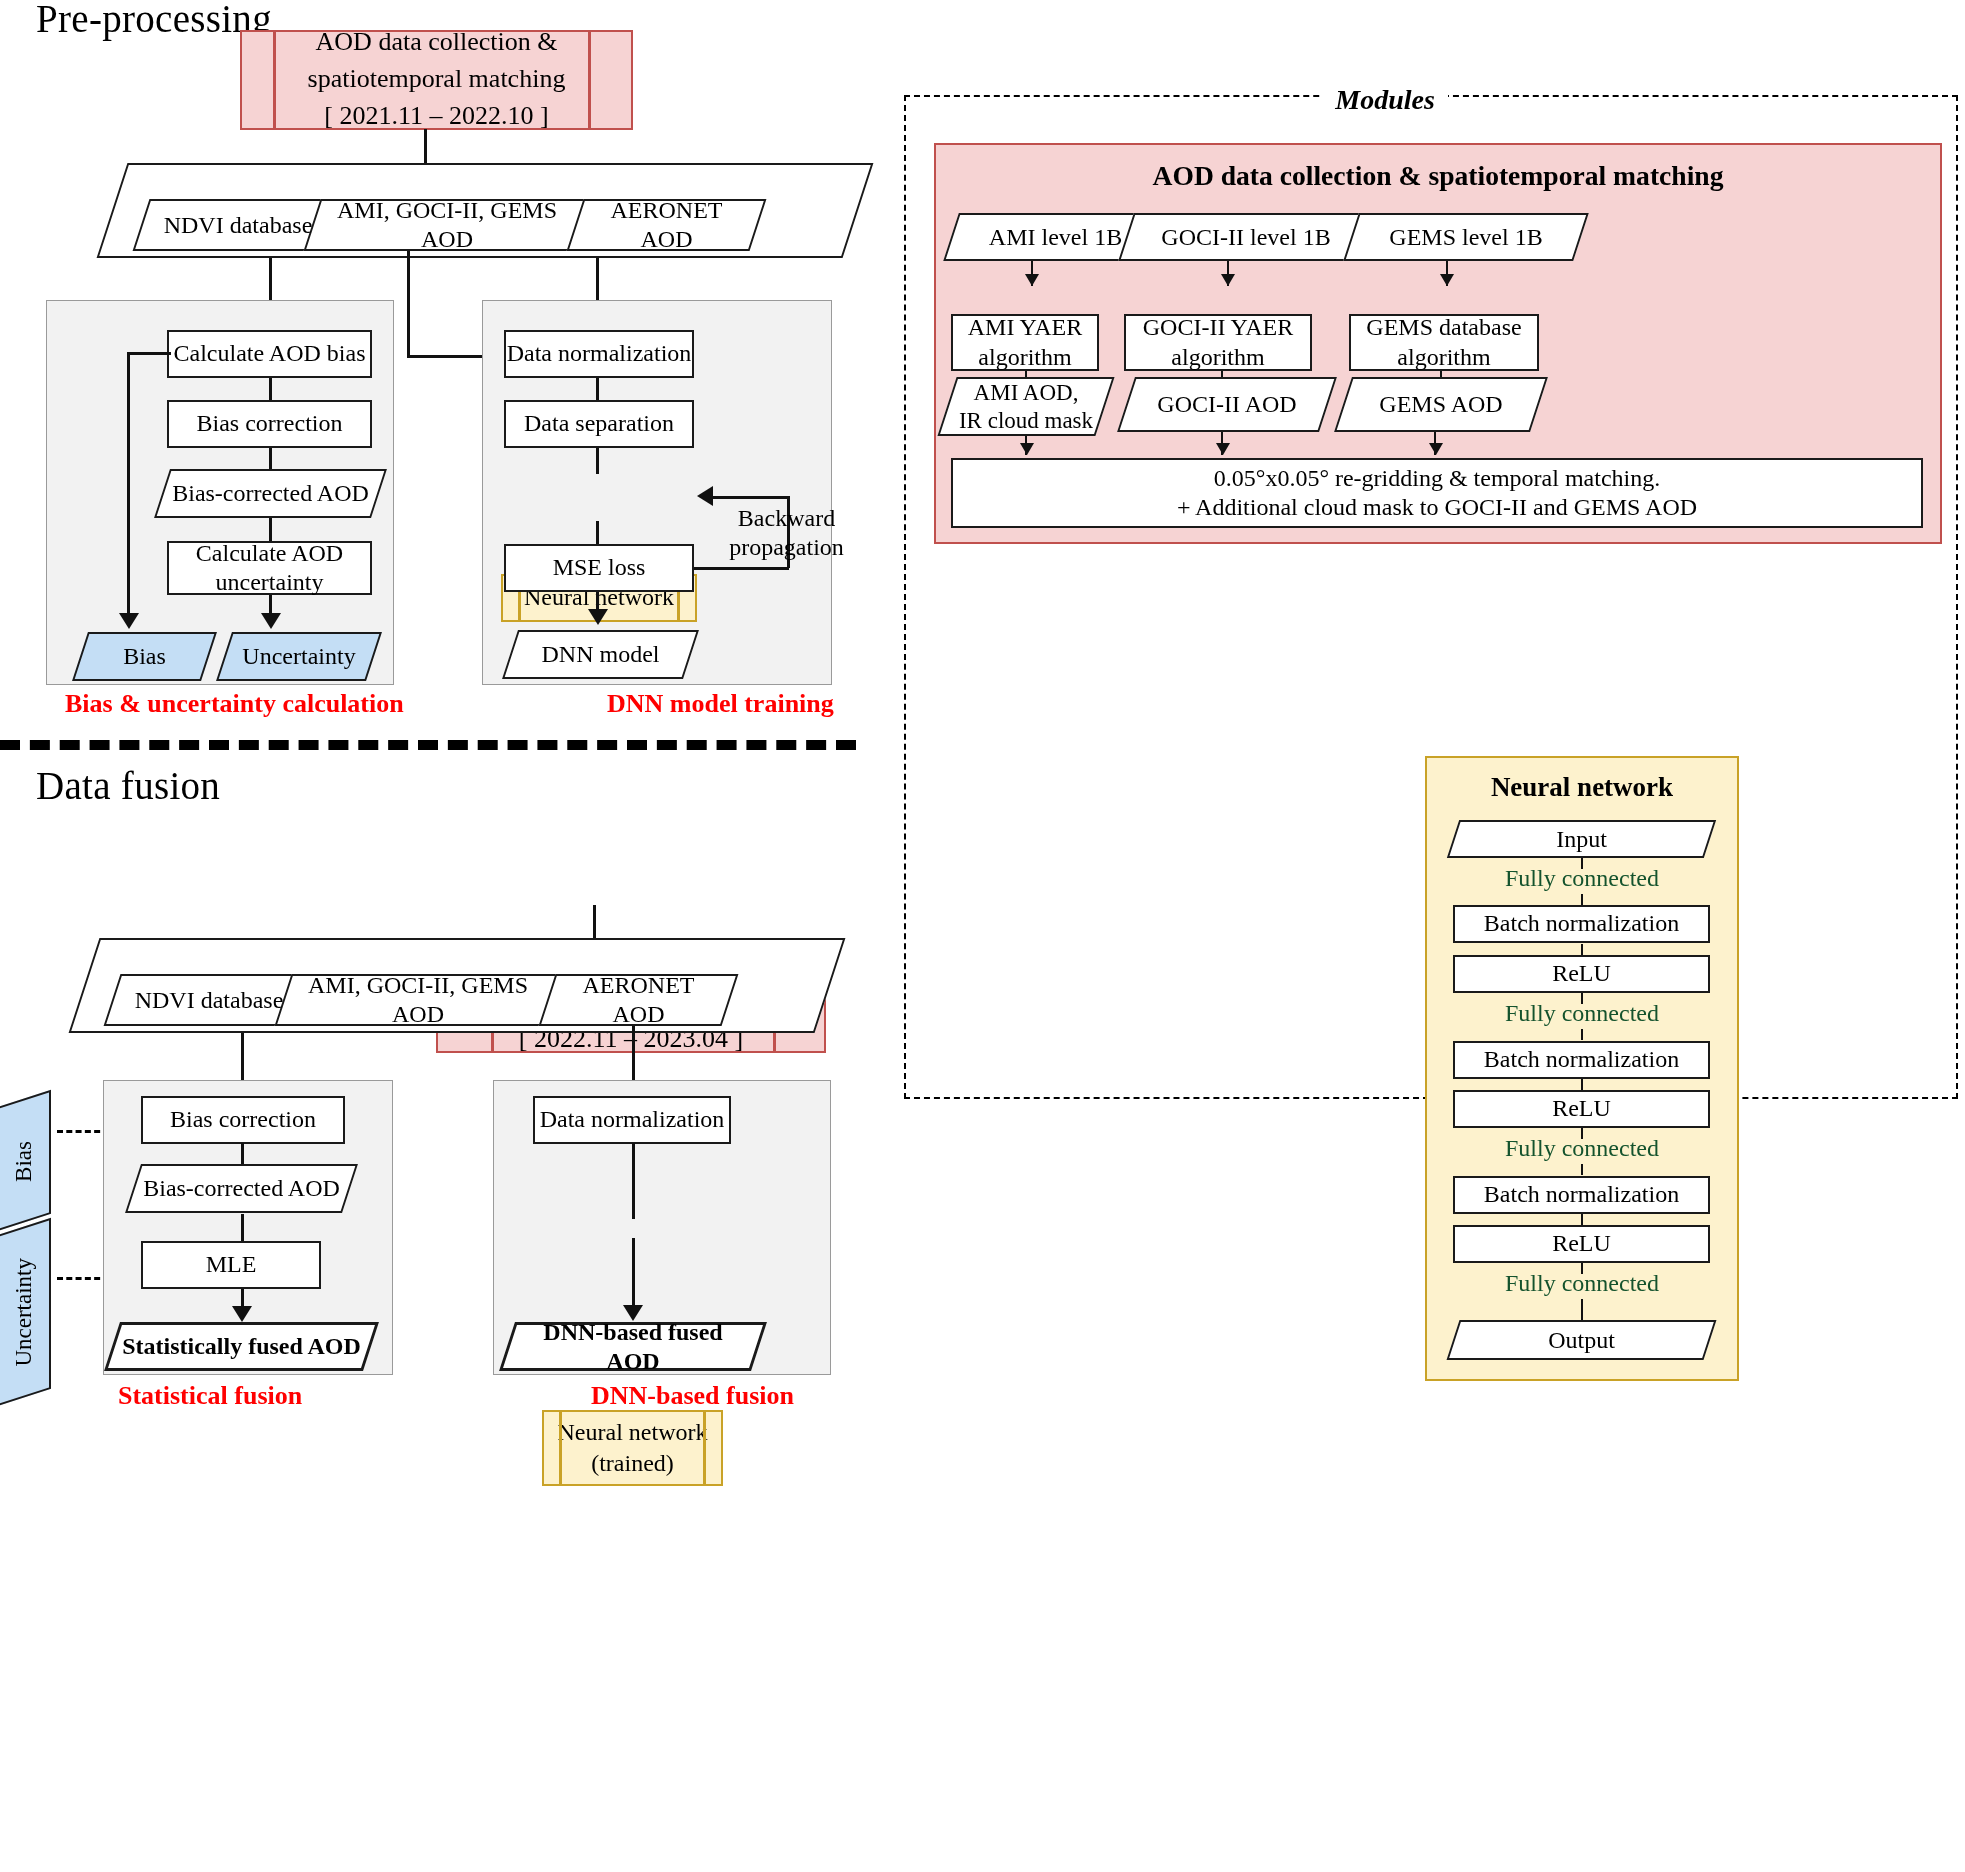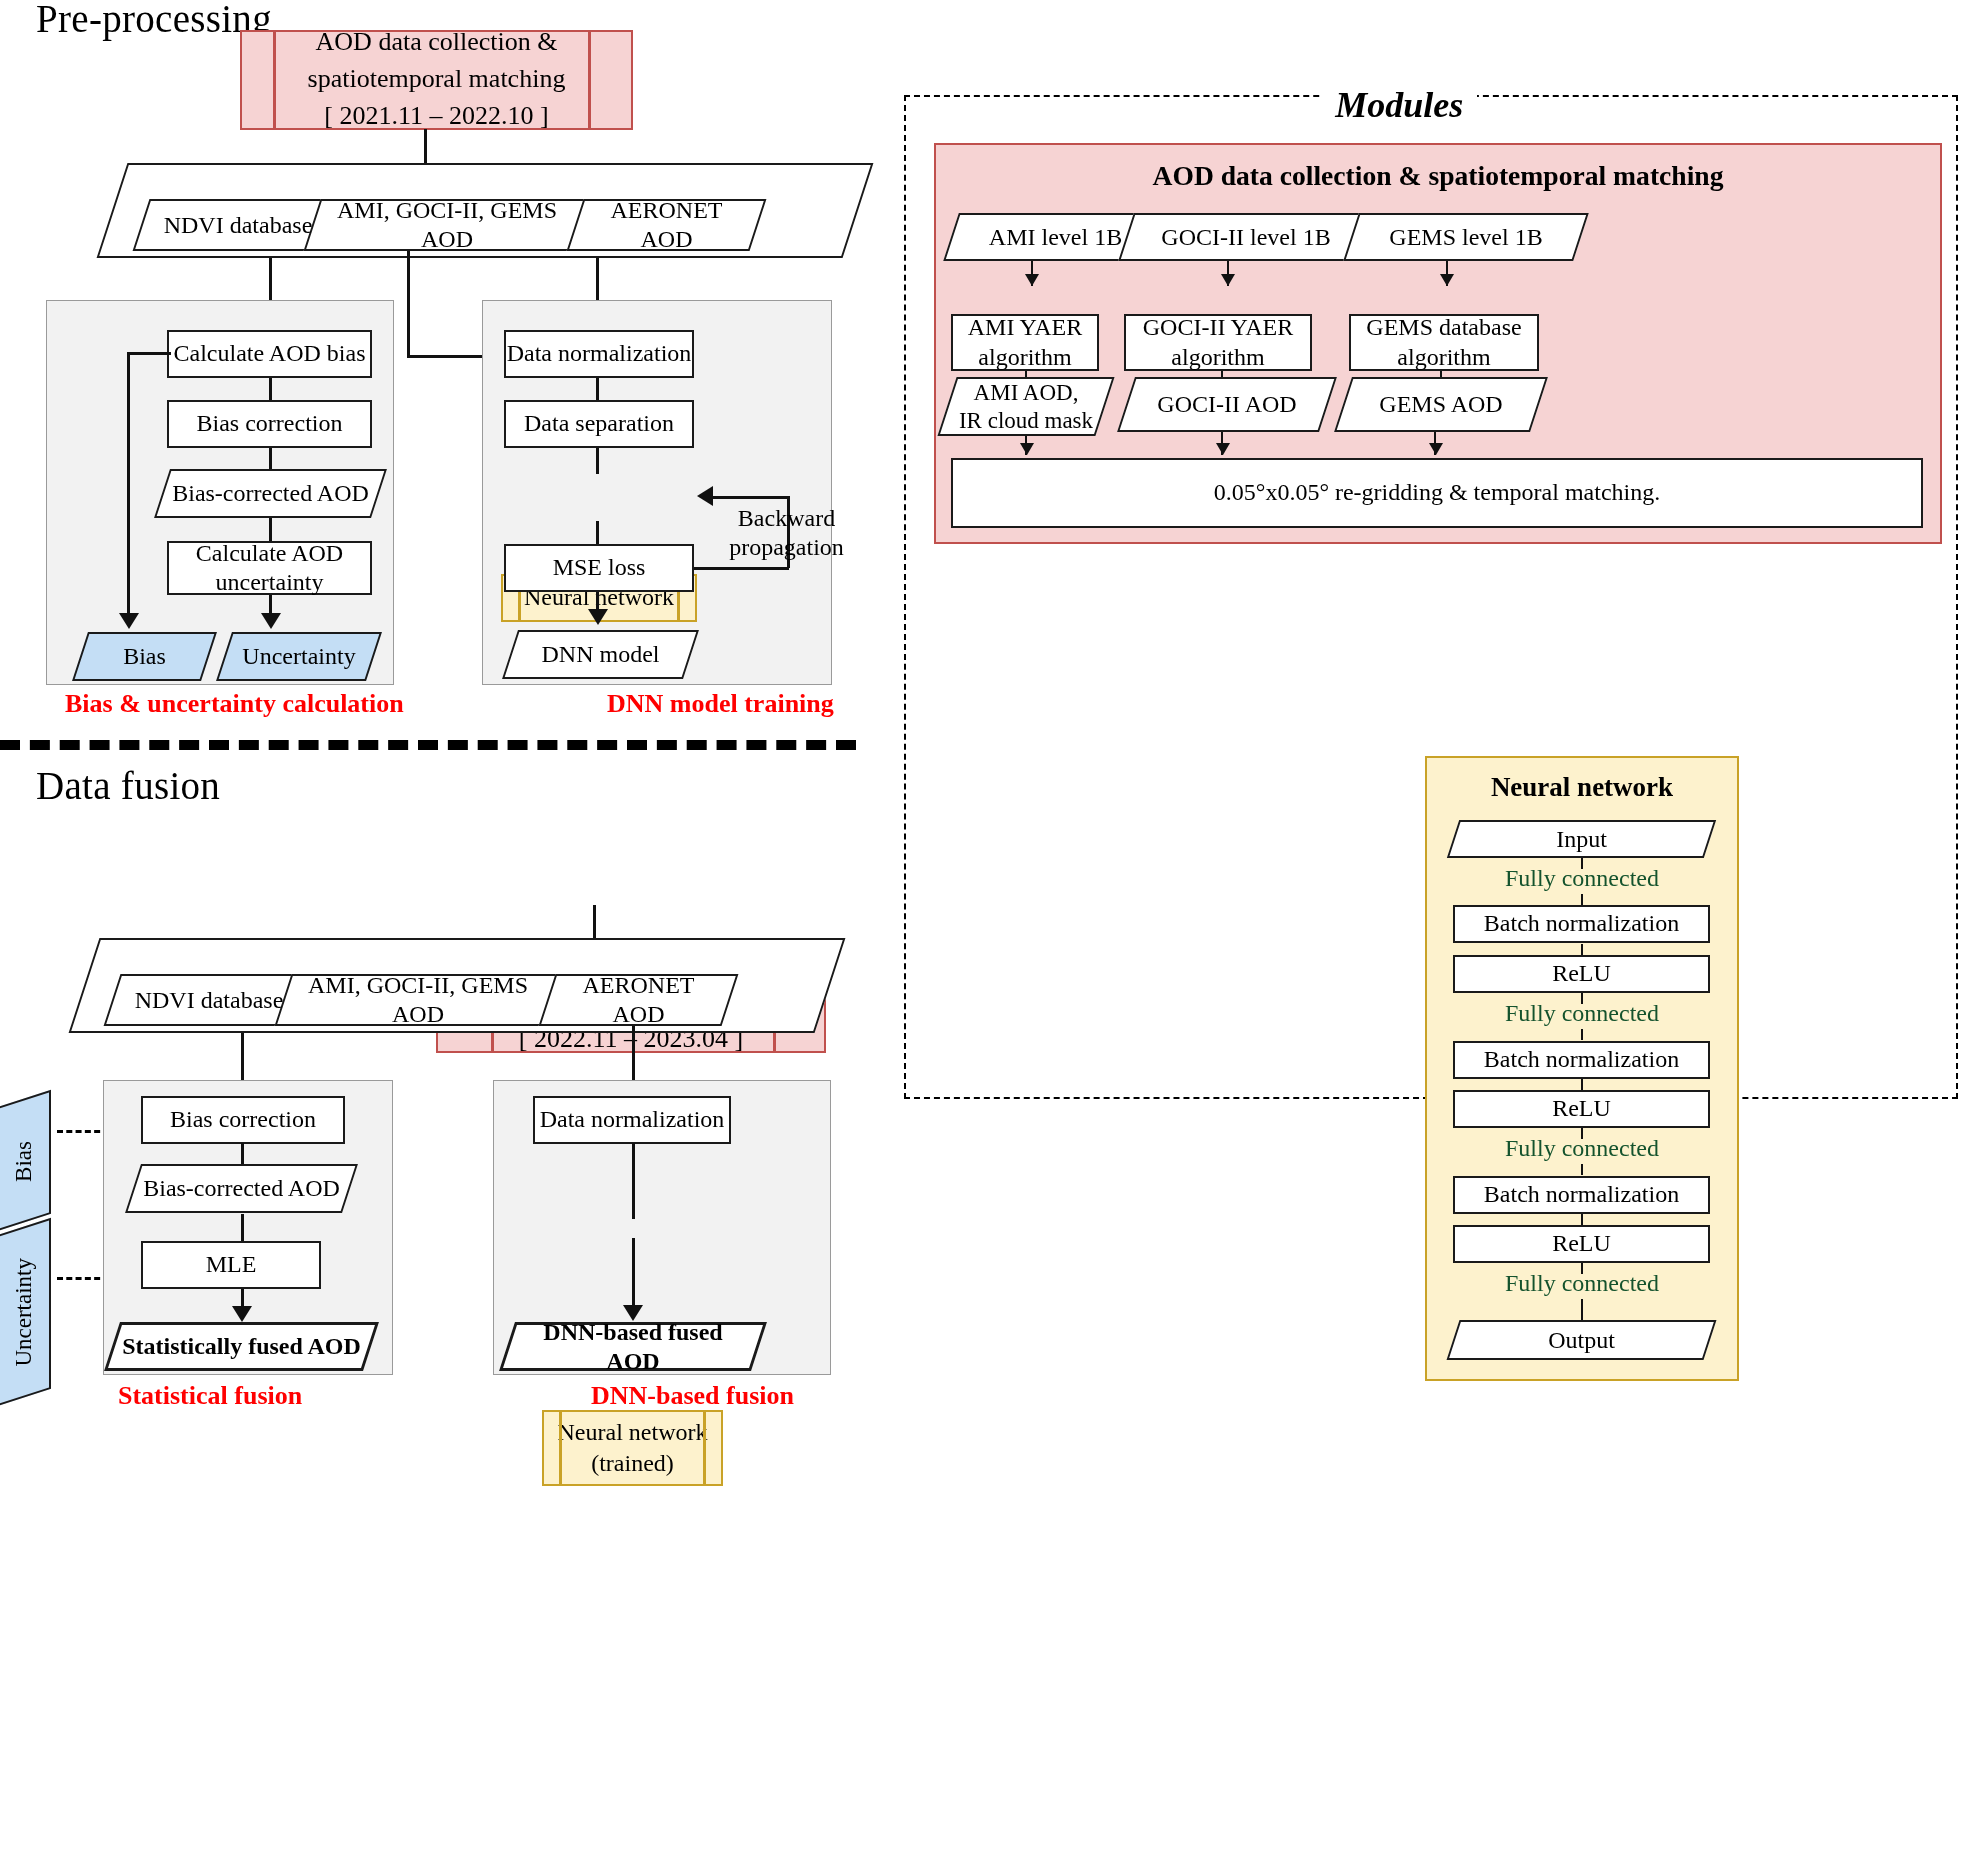--- a/index.html
+++ b/index.html
@@ -42,21 +42,21 @@
 
   
   .redcap{color:#ff0000;font-weight:bold;font-size:26px;white-space:nowrap;}
 
   
   .lbl{font-size:24px;line-height:1.2;text-align:center;}
   .lbl.blue{color:#14532d;}
 
   
   .dashframe{border:2.9px dashed #000;background:transparent;}
-  .modules-title{font-weight:bold;font-style:italic;font-size:36px;
+  .modules-title{font-weight:bold;font-style:italic;font-size:28px;
                  background:#fff;padding:0 13.3px;white-space:nowrap;}
 
   
   .mod-pink{background:#f6d3d3;border:2.9px solid #c0504d;}
   .mod-yellow{background:#fdf2cd;border:2.9px solid #c9a227;}
   .mod-head{font-weight:bold;font-size:27.6px;text-align:center;}
   .mod-head.small{font-size:27px;}
 
   
   .divider{border-top:10.5px dashed #000;}
@@ -363,20 +363,21 @@
 <div class="abs arrow-d sm" style="left:1434px;top:380px;"></div>
 <div class="abs par" style="left:1343px;top:377px;width:196px;height:55px;">
   <div class="pshape"></div>
   <div class="ptext">GEMS AOD</div>
 </div>
 <div class="abs vline thin" style="left:1434px;top:432px;height:23px;"></div>
 <div class="abs arrow-d sm" style="left:1429px;top:443px;"></div>
 
 <div class="abs box thin" style="left:951px;top:458px;width:972px;height:70px;flex-direction:column;">
   <div>0.05°x0.05° re-gridding &amp; temporal matching.</div>
+  <div>+ Additional cloud mask to GOCI-II and GEMS AOD</div>
 </div>
 
 <div class="abs mod-yellow" id="nnpanel" style="left: 1425px; top: 756px; width: 314px; height: 625px;"></div>
 <div class="abs mod-head small" style="left:1425px;top:772px;width:314px;">Neural network</div>
 
 <div class="abs par" style="left:1453px;top:820px;width:257px;height:38px;align-items:center;">
   <div class="pshape" style="border-width:2.4px;"></div>
   <div class="ptext">Input</div>
 </div>
 <div class="abs vline thin" style="left:1581px;top:858px;height:11.4px;"></div>

